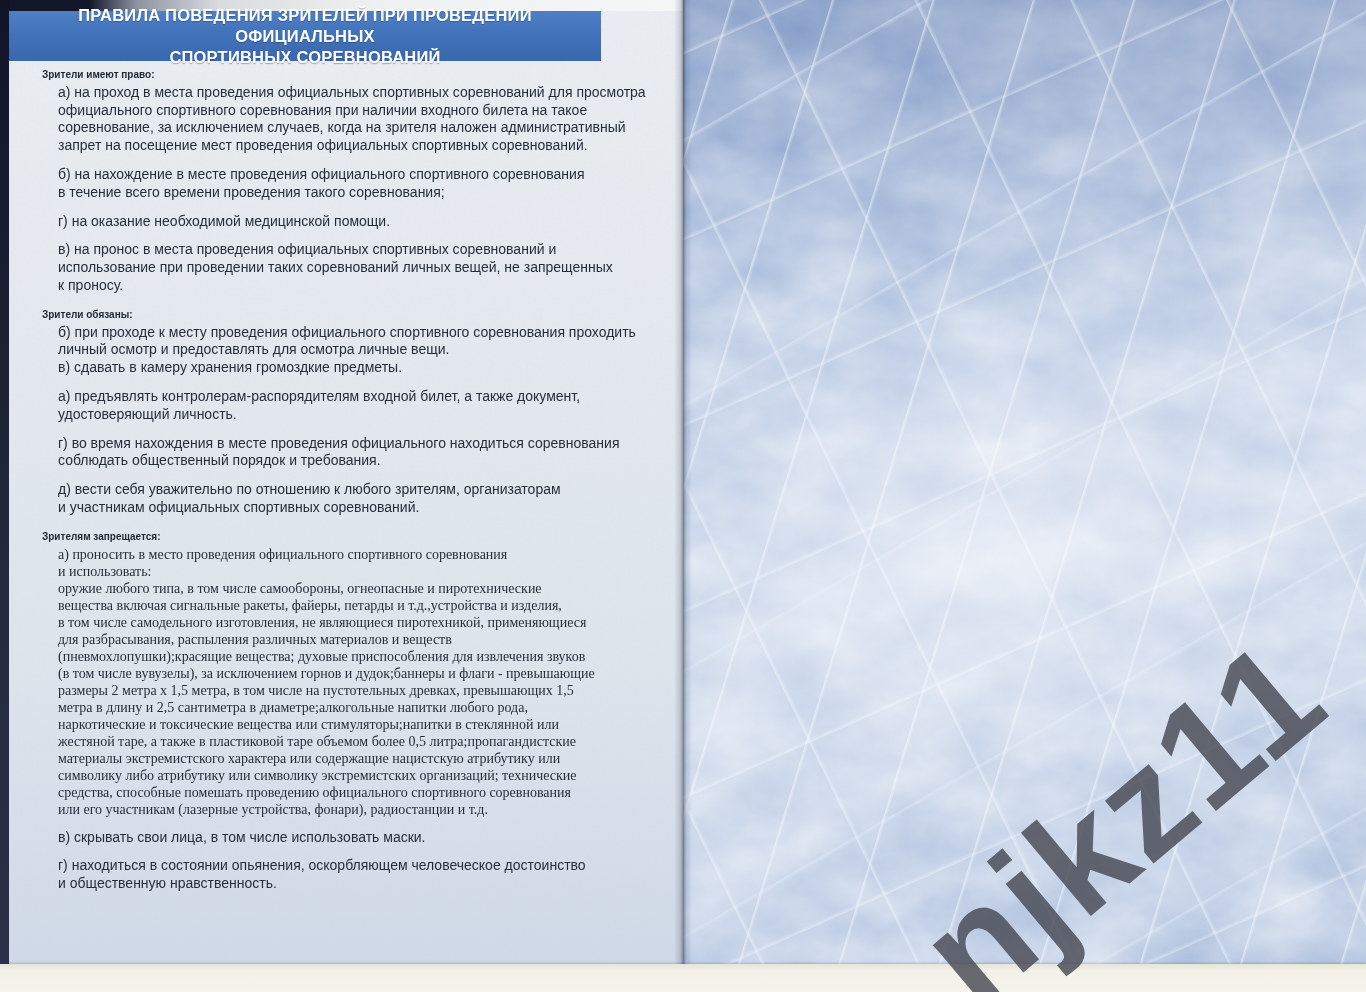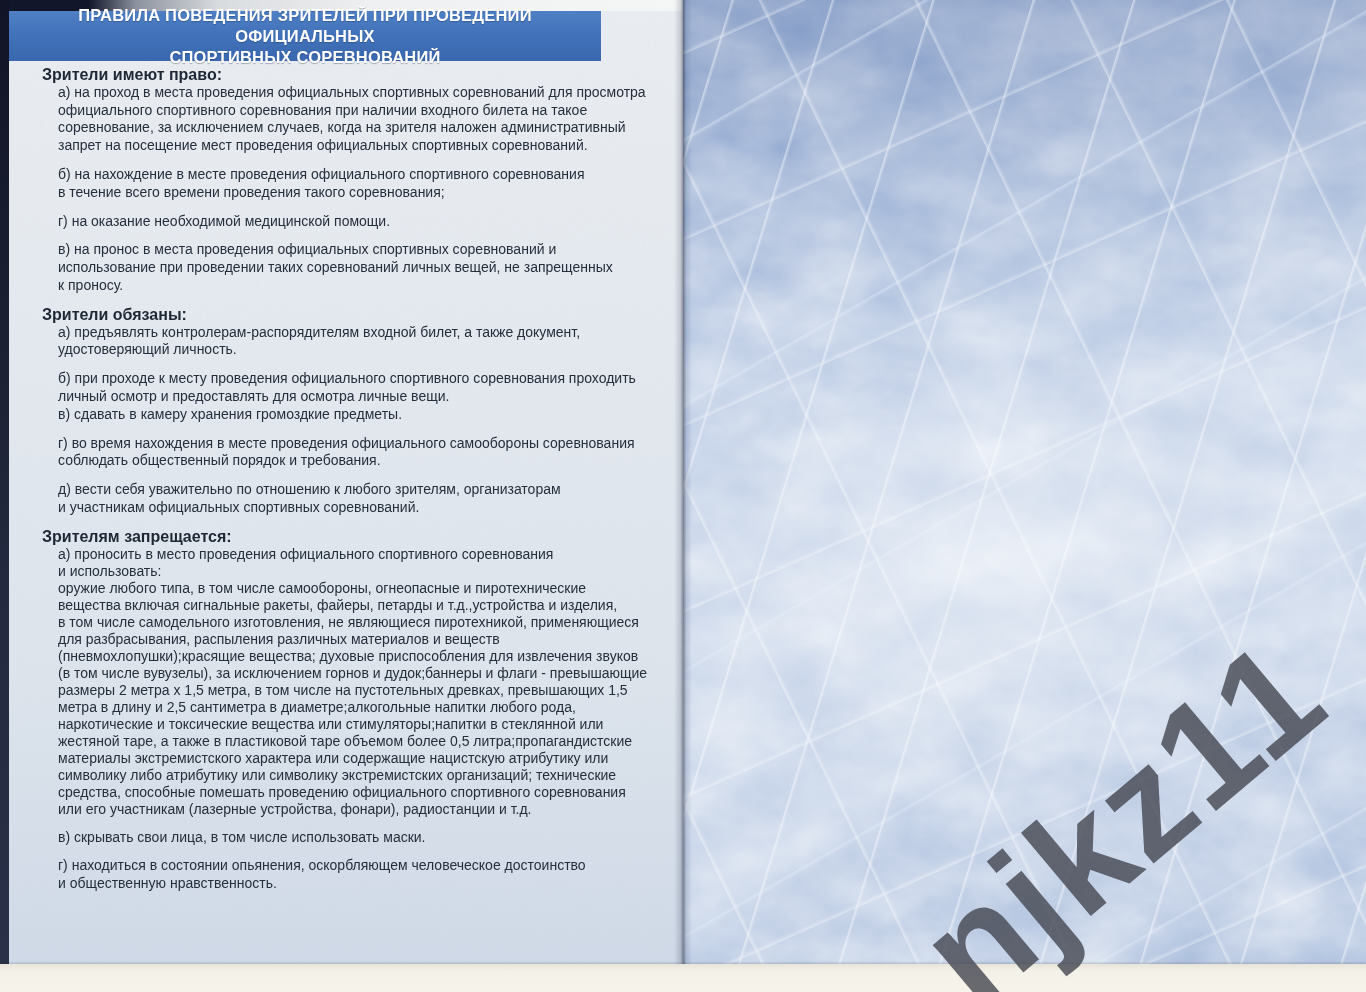--- a/index.html
+++ b/index.html
@@ -13,23 +13,23 @@
     background:linear-gradient(180deg,#101426 0%,#1b2032 35%,#23293e 60%,#2a3047 100%);}
   .edge-top{position:absolute;left:0;top:0;width:683px;height:11px;
     background:linear-gradient(90deg,#12162a 0%,#12162a 13%,#8d939f 20%,#d9dcdf 32%,#eff0f1 55%,#f5f6f6 100%);}
   .banner{position:absolute;left:9px;top:11px;width:592px;height:50px;
     background:linear-gradient(180deg,#4f7fc4 0%,#4273ba 45%,#3a67ae 100%);
     display:flex;align-items:center;justify-content:center;}
   .banner-title{white-space:pre-line;text-align:center;color:#ffffff;font-weight:700;
     font-size:16.5px;line-height:21px;letter-spacing:.2px;text-shadow:0 1px 1px rgba(20,40,80,.35);}
   .content{position:absolute;left:42px;top:66px;width:624px;color:#252e3b;
     font-size:14px;line-height:17.8px;}
-  .content h3{margin:0;font-size:16px;line-height:17.8px;font-weight:700;color:#1e2734;}
+  .content h3{margin:0;font-size:10px;line-height:17.8px;font-weight:700;color:#1e2734;}
   .content p{margin:0 0 11px 16px;white-space:pre-line;}
-  .content p.dense{line-height:17px;}
+  .content p.dense{line-height:17px;font-family:Liberation Serif, serif;}
   .paper-noise{position:absolute;left:0;top:0;pointer-events:none;}
 
   
   .spine{position:absolute;left:674px;top:0;width:18px;height:964px;z-index:3;
     background:linear-gradient(90deg,rgba(40,50,80,0) 0%,rgba(40,50,80,.18) 35%,rgba(18,24,44,.45) 52%,rgba(90,110,150,.25) 68%,rgba(255,255,255,0) 100%);}
 
   
   .right-page{position:absolute;left:683px;top:0;width:683px;height:964px;overflow:hidden;
     background:linear-gradient(163deg,#90a9d2 0%,#9fb5d9 14%,#b3c5e1 34%,#c9d6ea 55%,#c0cfe6 72%,#b2c4e0 88%,#a9bddc 100%);}
   .right-page .darktop{position:absolute;inset:0;
@@ -89,26 +89,26 @@
         <p>б) на нахождение в месте проведения официального спортивного соревнования
 в течение всего времени проведения такого соревнования;</p>
         <p>г) на оказание необходимой медицинской помощи.</p>
         <p>в) на пронос в места проведения официальных спортивных соревнований и
 использование при проведении таких соревнований личных вещей, не запрещенных
 к проносу.</p>
       </section>
 
       <section>
         <h3>Зрители обязаны:</h3>
-        <p>а) предъявлять контролерам-распорядителям входной билет, а также документ,
-удостоверяющий личность.</p>
         <p>б) при проходе к месту проведения официального спортивного соревнования проходить
 личный осмотр и предоставлять для осмотра личные вещи.
 в) сдавать в камеру хранения громоздкие предметы.</p>
-        <p>г) во время нахождения в месте проведения официального самообороны соревнования
+        <p>а) предъявлять контролерам-распорядителям входной билет, а также документ,
+удостоверяющий личность.</p>
+        <p>г) во время нахождения в месте проведения официального находиться соревнования
 соблюдать общественный порядок и требования.</p>
         <p>д) вести себя уважительно по отношению к любого зрителям, организаторам
 и участникам официальных спортивных соревнований.</p>
       </section>
 
       <section>
         <h3>Зрителям запрещается:</h3>
         <p class="dense">а) проносить в место проведения официального спортивного соревнования
 и использовать:
 оружие любого типа, в том числе самообороны, огнеопасные и пиротехнические

